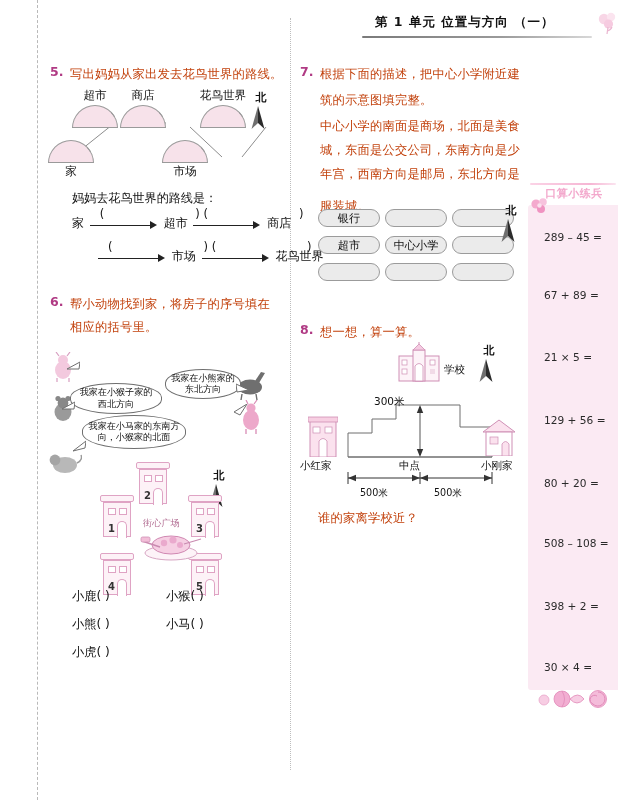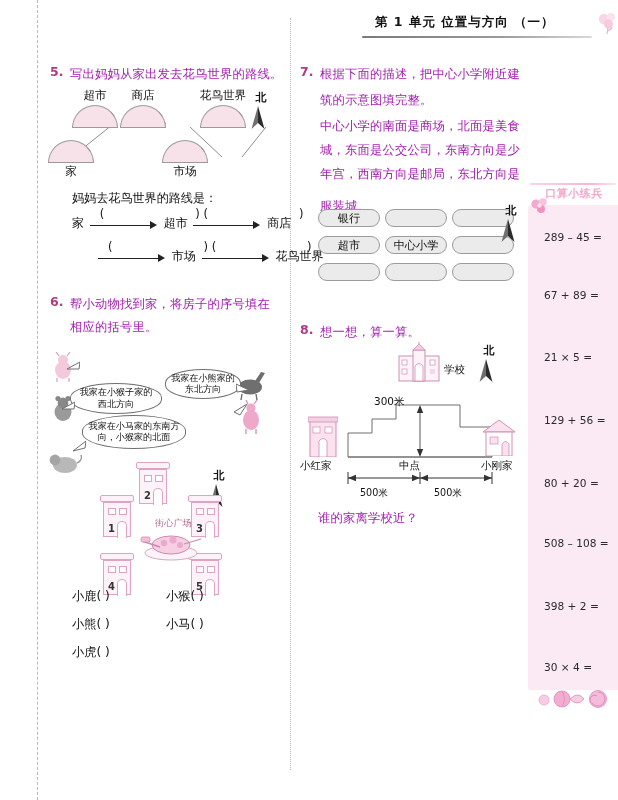--- a/index.html
+++ b/index.html
@@ -33,21 +33,21 @@
     position:absolute;left:290px;top:18px;width:0;height:752px;
     border-left:1px dotted #bdbdbd;
   }
 
   
   .qnum{
     font-size:12.5px;font-weight:bold;color:#b03a84;
     position:absolute;
   }
   .qtext{
-    position:absolute;font-size:12.3px;color:#a21caf;line-height:21px;
+    position:absolute;font-size:12.3px;color:#c2410c;line-height:21px;
     letter-spacing:.2px;
   }
   .body-cn{font-size:12.1px;color:#111;line-height:21px;}
 
   
   .compass{position:absolute;width:22px;height:40px;}
   .compass .bei{
     font-size:11px;font-weight:bold;color:#111;text-align:center;
     line-height:12px;
   }
@@ -344,21 +344,21 @@
   <div class="house" style="left:188px;top:553px;">
     <div class="roof"></div>
     <div class="body">
       <div class="win w1"></div>
       <div class="win w2"></div>
       <div class="door"></div>
       <div class="hnum">5</div>
     </div>
   </div>
 
-  <div class="plaza-label" style="left:155px;top:517px;text-align:right;">街心广场</div>
+  <div class="plaza-label" style="left:143px;top:517px;text-align:right;">街心广场</div>
   <svg class="plaza" style="left:140px;top:527px;" viewBox="0 0 62 34">
     <ellipse cx="31" cy="26" rx="26" ry="7" fill="#fdf3f8" stroke="#d7a6c3" stroke-width="1"></ellipse>
     <ellipse cx="31" cy="18" rx="19" ry="9" fill="#f6cfe3" stroke="#d088b2" stroke-width="1"></ellipse>
     <circle cx="24" cy="16" r="3.2" fill="#eaa9cd"></circle>
     <circle cx="33" cy="13" r="3.6" fill="#eaa9cd"></circle>
     <circle cx="40" cy="18" r="3" fill="#eaa9cd"></circle>
     <path d="M2 14 L20 20" stroke="#c98ab0" stroke-width="1.4"></path>
     <path d="M44 17 L61 12" stroke="#c98ab0" stroke-width="1.2"></path>
     <rect x="1" y="10" width="9" height="5" rx="1.5" fill="#f2bed8" stroke="#cf8fb5" stroke-width=".8"></rect>
   </svg>

